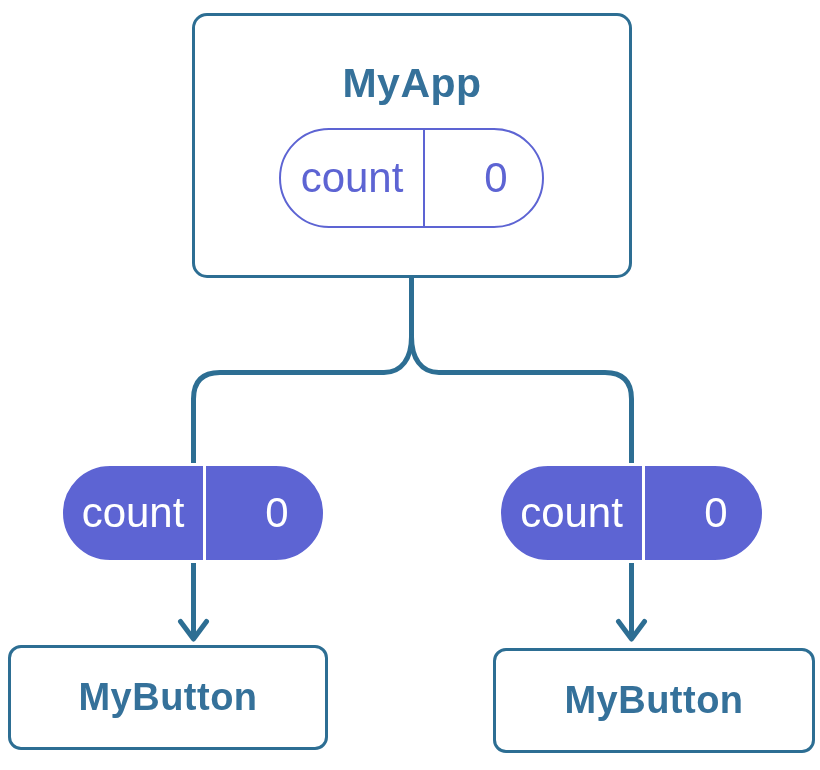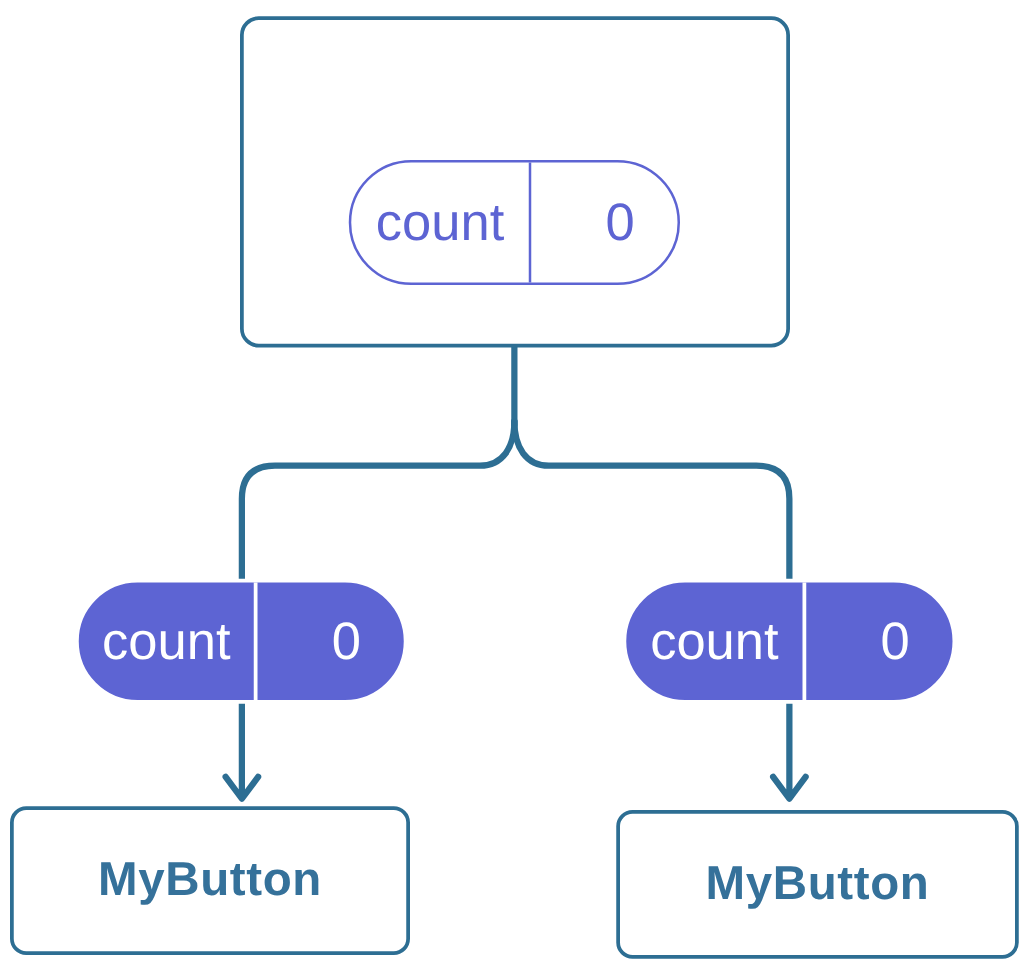--- a/index.html
+++ b/index.html
@@ -31,21 +31,21 @@
     background: #ffffff;
     border: 3.5px solid var(--line);
     box-sizing: border-box;
   }
   .root-card {
     left: 192px; top: 13px;
     width: 440px; height: 265px;
     border-radius: 15px;
   }
   .child-card {
-    width: 320px; height: 119px;
+    width: 320px; height: 105px;
     border-radius: 13px;
     display: flex; align-items: center; justify-content: center;
   }
   .child-left  { left: 8px;   top: 645px; }
   .child-right { left: 493px; top: 648px; width: 322px; }
   .component-title {
     color: var(--text);
     font-weight: 600;
     letter-spacing: 0.5px;
   }
@@ -96,20 +96,21 @@
 
   <svg class="connectors" width="820" height="770" viewBox="0 0 820 770" aria-hidden="true">
     <path class="cpath" d="M411.5 276 L411.5 340"></path>
     <path class="cpath" d="M411.5 337 C411.5 358 402 372.5 384 372.5 L220 372.5 Q193.5 372.5 193.5 399 L193.5 464"></path>
     <path class="cpath" d="M411.5 337 C411.5 358 421 372.5 439 372.5 L605 372.5 Q631.5 372.5 631.5 399 L631.5 464"></path>
     <path class="cpath" d="M193.5 562 L193.5 636 M180.5 621.5 L193.5 639 L206.5 621.5"></path>
     <path class="cpath" d="M631.5 562 L631.5 636 M618.5 621.5 L631.5 639 L644.5 621.5"></path>
   </svg>
 
   <div class="card root-card">
+    <div class="component-title">MyApp</div>
     <div class="pill pill-outline">
       <div class="cell cell-name">count</div>
       <div class="cell cell-value">0</div>
     </div>
   </div>
 
   <div class="pill pill-filled pill-left">
     <div class="cell cell-name">count</div>
     <div class="cell cell-value">0</div>
   </div>

